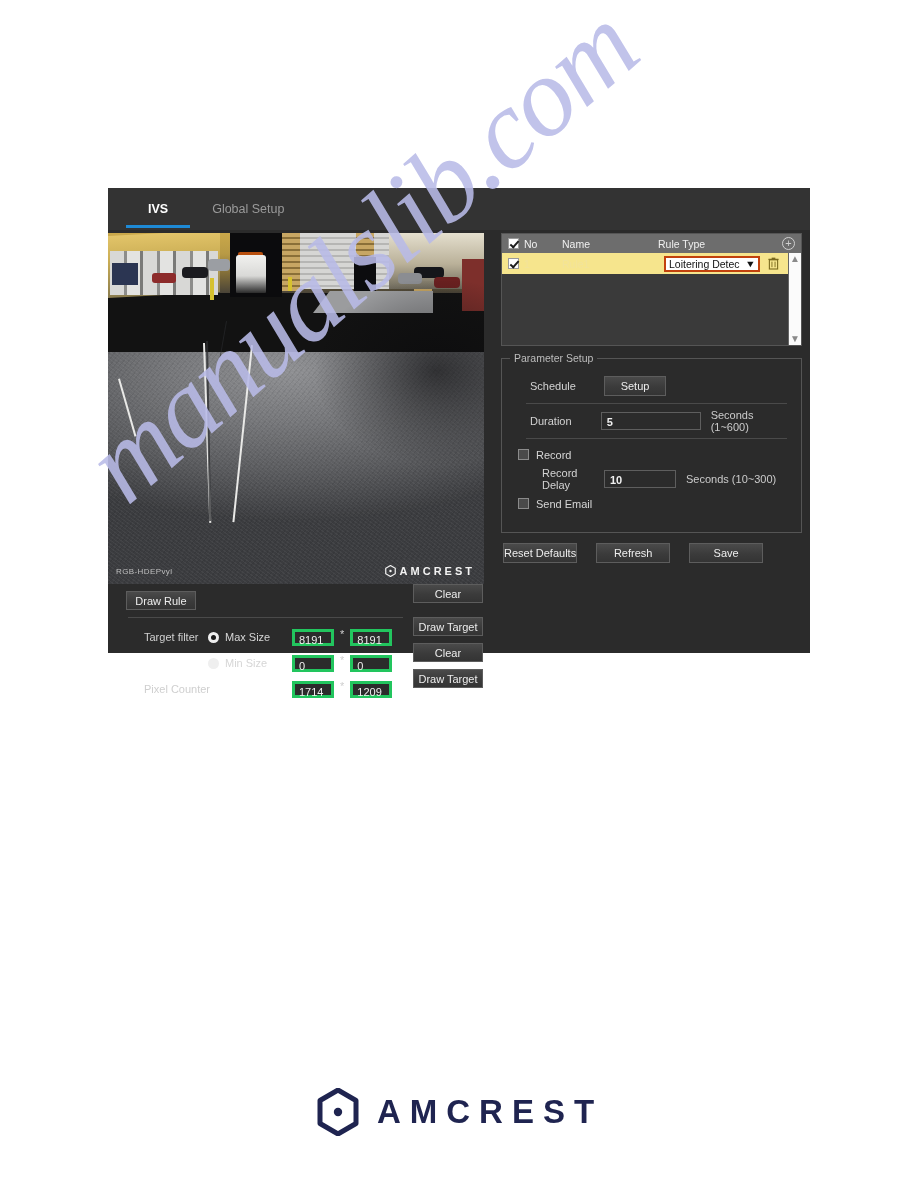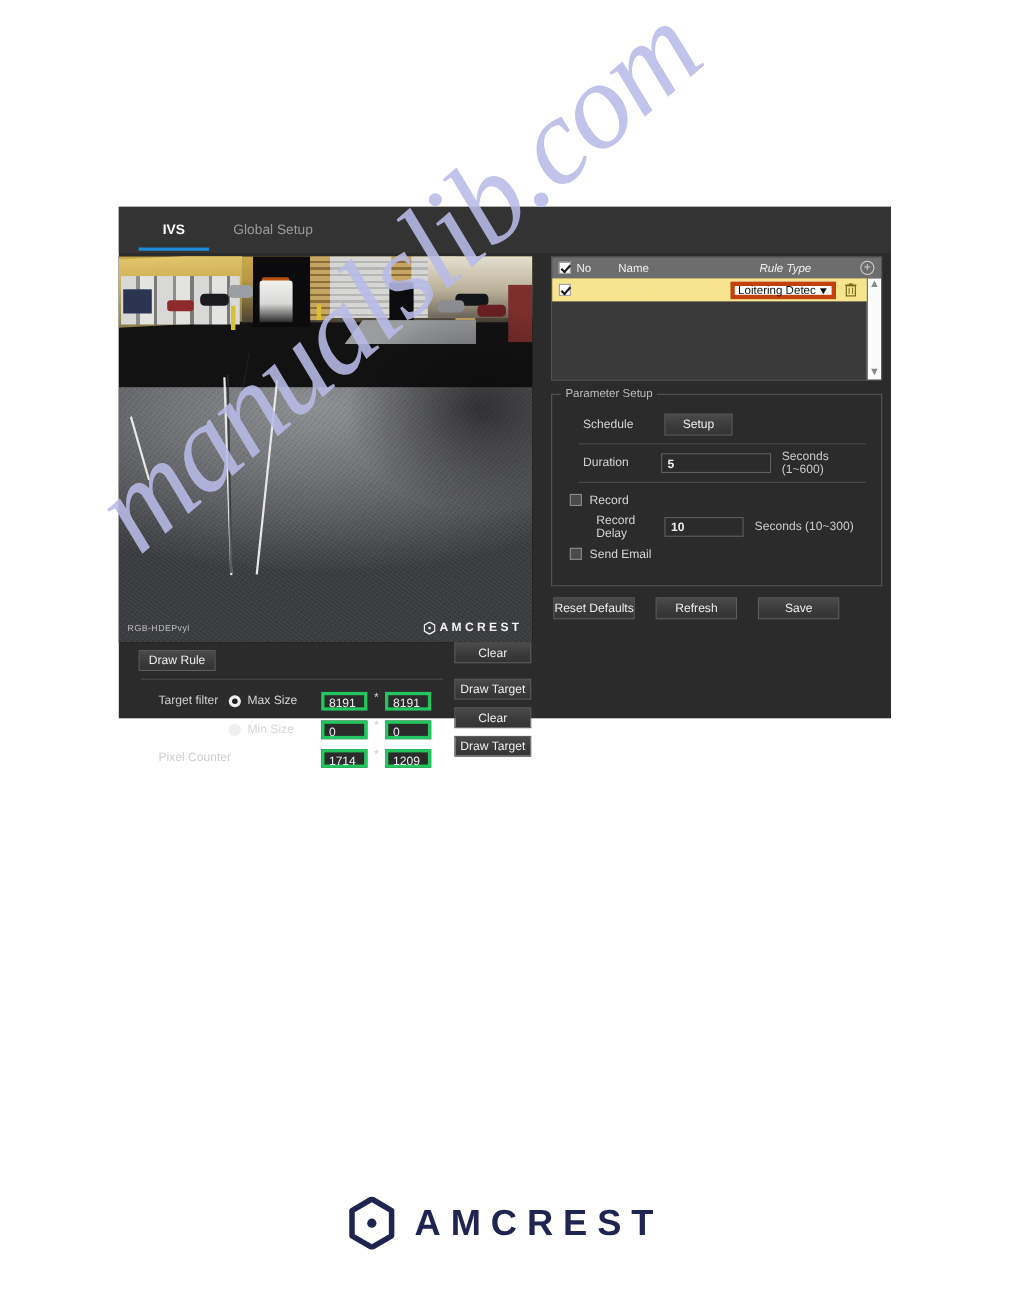--- a/index.html
+++ b/index.html
@@ -429,21 +429,21 @@
     border-width: 0 2px 2px 0;
     transform: rotate(42deg);
   }
   .cb.dark {
     background: #4a4a4a;
     border-color: #8b8b8b;
   }
   .col-cb   { width: 22px; padding-left: 6px; box-sizing: border-box; display:flex; align-items:center;}
   .col-no   { width: 38px; }
   .col-name { width: 96px; }
-  .col-type { width: 112px; text-align: center; font-style: italic; }
+  .col-type { width: 112px; text-align: left; }
   .plus-btn {
     position: absolute;
     right: 6px; top: 3px;
     width: 13px; height: 13px;
     border-radius: 50%;
     border: 1.5px solid #d0d0d0;
     color: #d0d0d0;
     font-size: 11px;
     line-height: 10px;
     text-align: center;
@@ -464,21 +464,21 @@
     position: relative;
   }
   .rt-row .rcell {
     font-size: 10.5px;
     color: #f2e39b;
   }
   .select {
     width: 96px;
     height: 16px;
     background: #ffffff;
-    border: 4px solid #c2410c;
+    border: 2px solid #c2410c;
     font-size: 10.5px;
     color: #111;
     display: flex;
     align-items: center;
     justify-content: space-between;
     padding: 0 3px;
     box-sizing: border-box;
     cursor: pointer;
     margin-left: 6px;
   }

